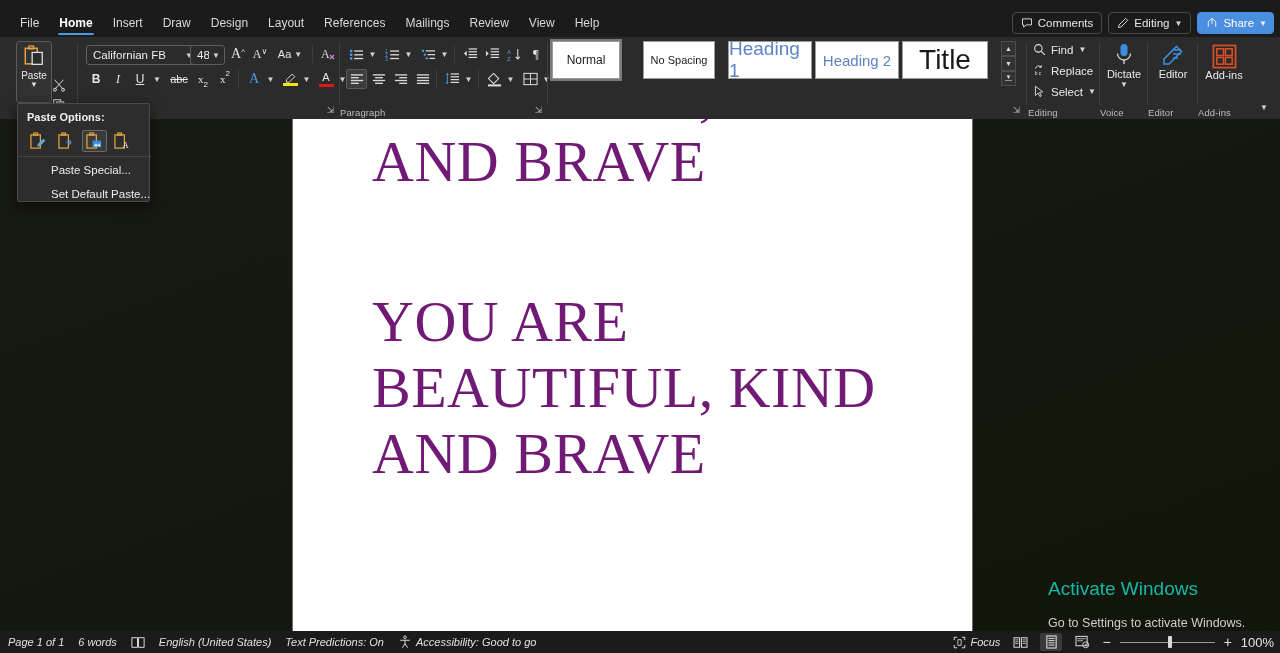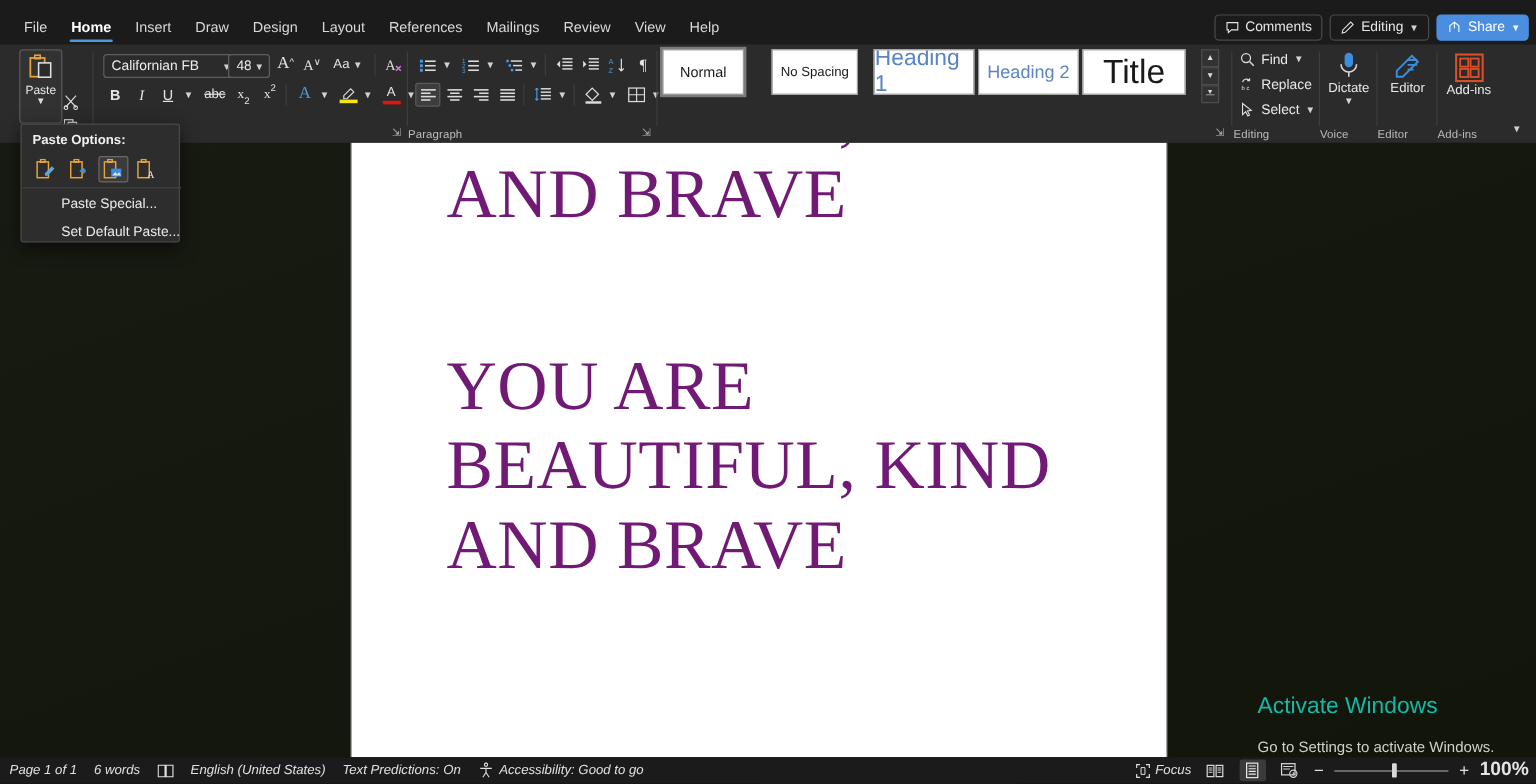--- a/index.html
+++ b/index.html
@@ -173,21 +173,21 @@
   .sb-right { position: absolute; right: 6px; display: flex; align-items: center; gap: 9px; }
   .sb-item { font-size: 11px; color: #e0e0e0; cursor: pointer; display: flex; align-items: center; gap: 4px; white-space: nowrap; font-style: italic; }
   .viewbtn {
     width: 22px; height: 18px; display: flex; align-items: center; justify-content: center;
     border-radius: 2px; cursor: pointer;
   }
   .viewbtn.sel { background: #3a3a3a; }
   .zoomtrack { position: relative; width: 95px; height: 14px; display: flex; align-items: center; }
   .zoomtrack .line { position: absolute; left: 0; right: 0; height: 1px; background: #9a9a9a; }
   .zoomtrack .thumb { position: absolute; left: 48px; width: 4px; height: 12px; background: #d9d9d9; border-radius: 1px; }
-  .zlbl { font-size: 16px; color: #e4e4e4; font-weight: bold; }
+  .zlbl { font-size: 13px; color: #e4e4e4; }
 </style>
 </head>
 <body>
 
 <div id="app">
 
   <div class="desktop"></div>
 
   <div class="titlestrip"></div>
 

